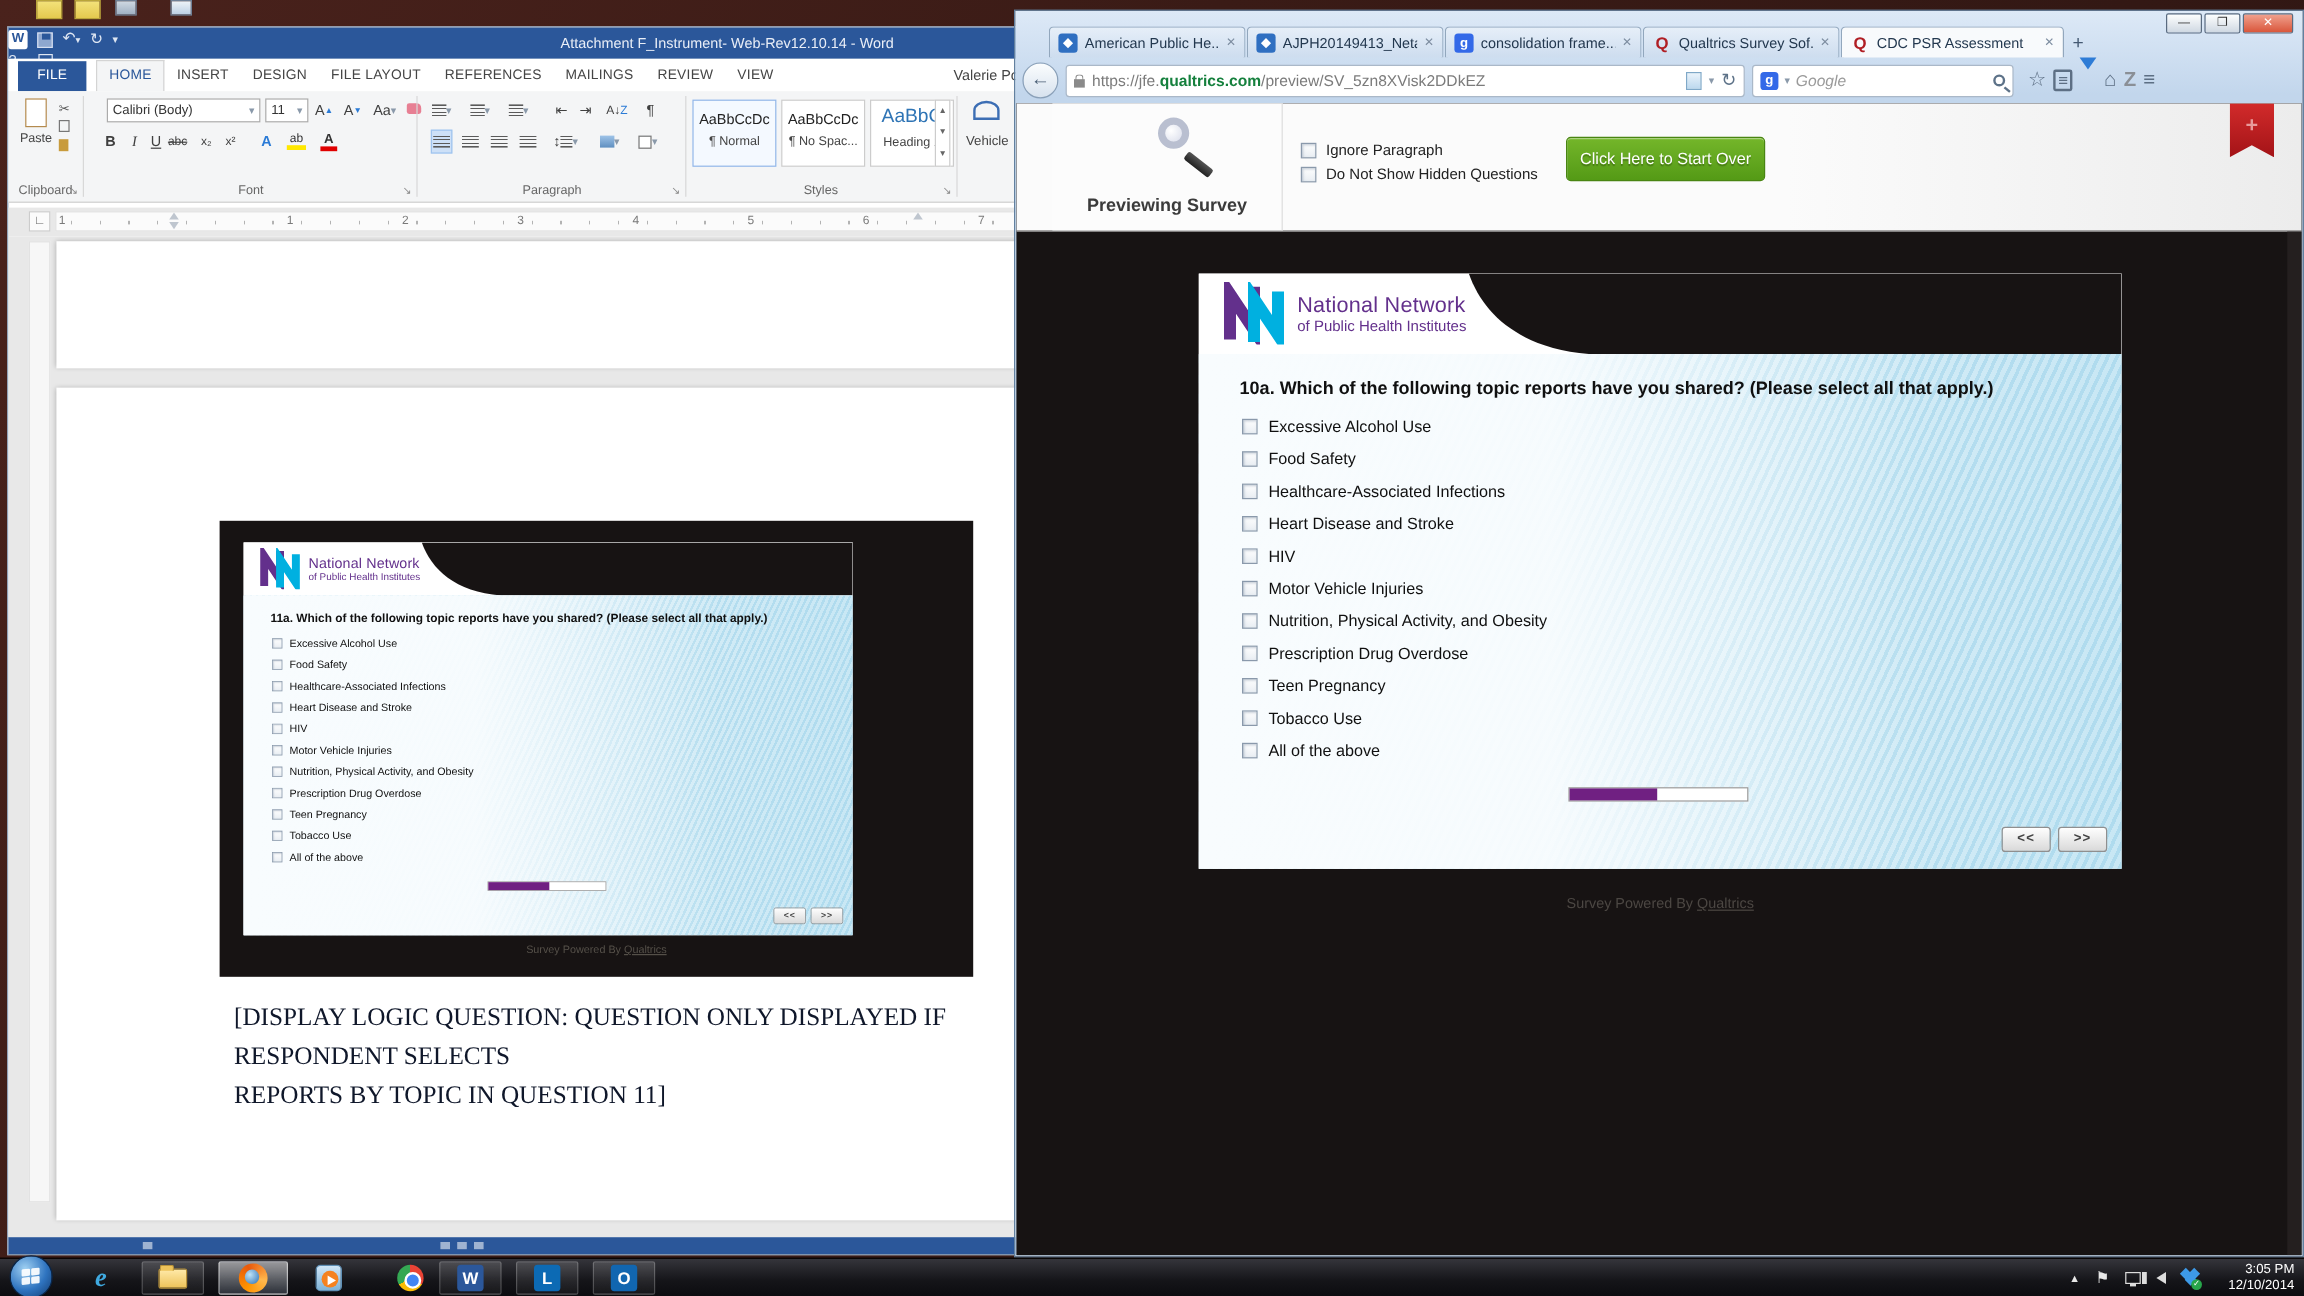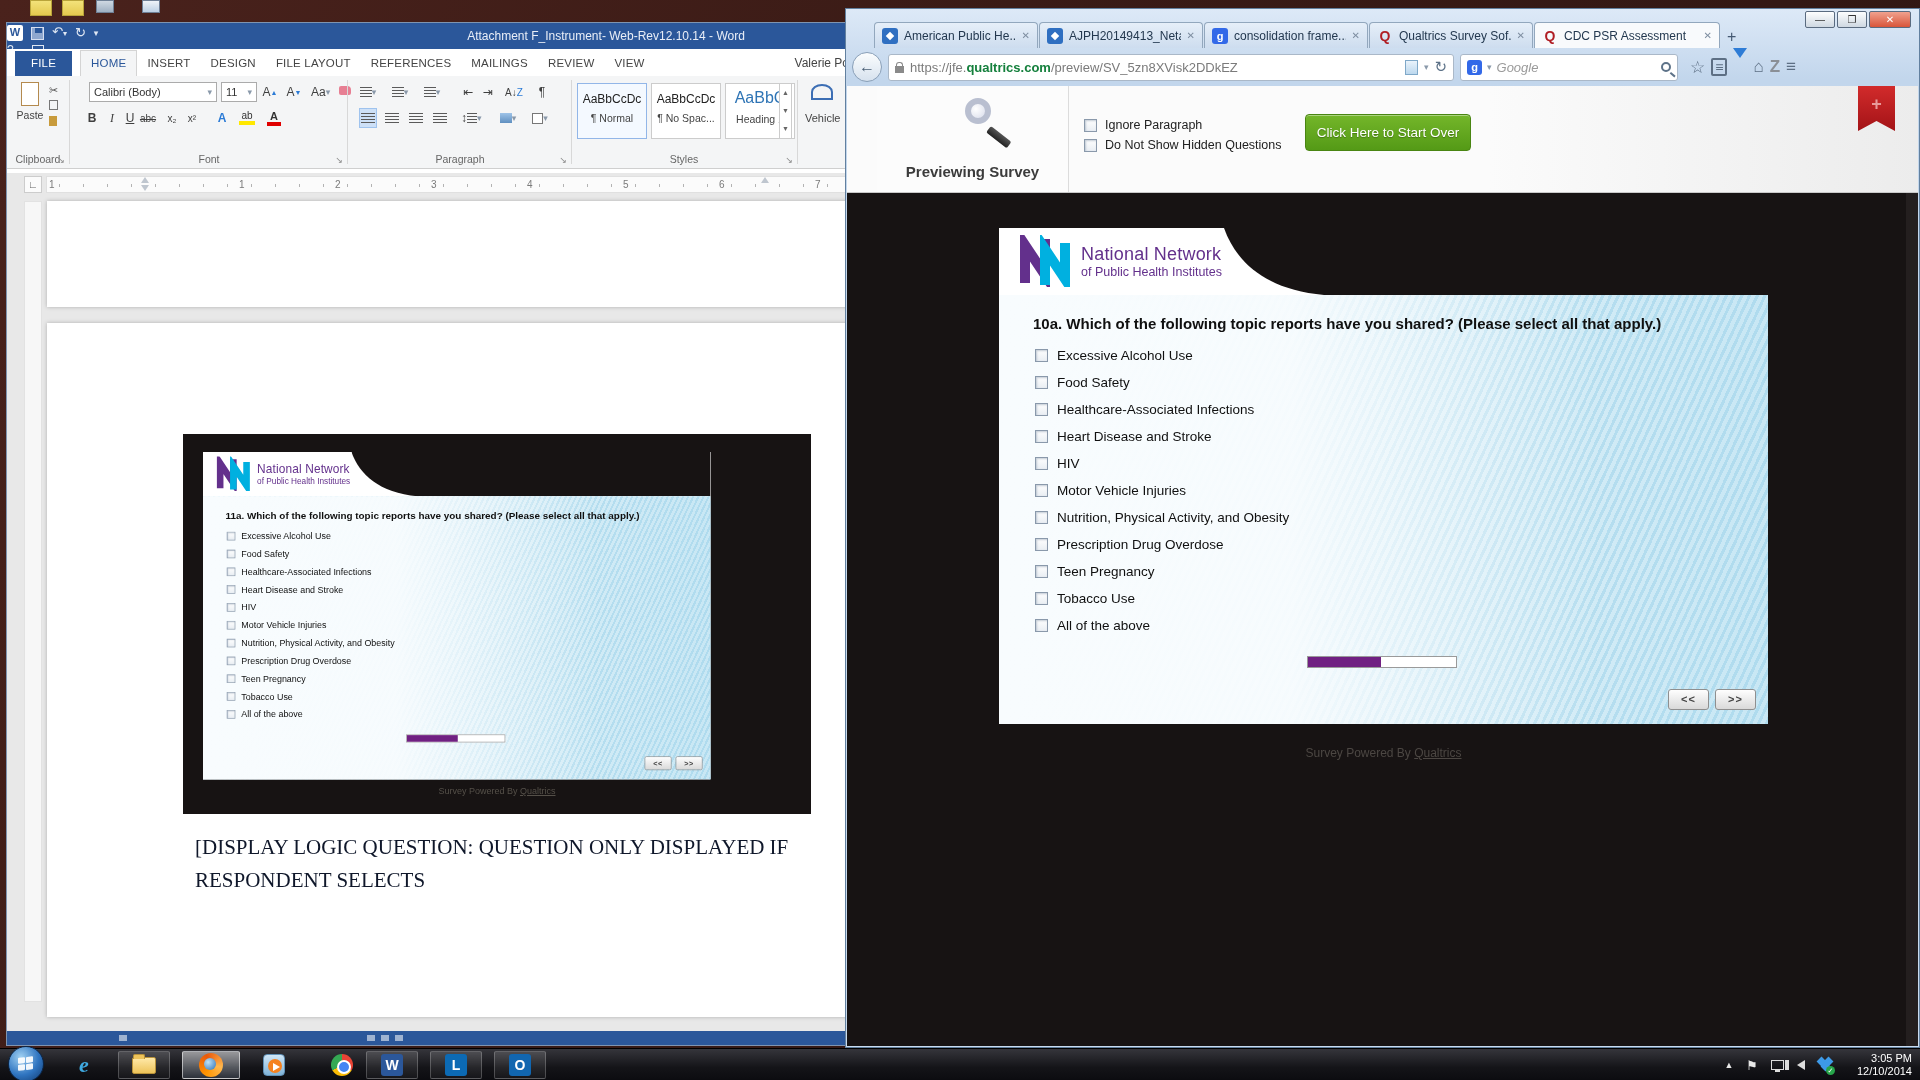--- a/index.html
+++ b/index.html
@@ -431,20 +431,21 @@
               </div>
             </div>
           </div>
         </div>
         <div class="mini-powered">
           <span>Survey Powered By</span> <u>Qualtrics</u>
         </div>
       </div>
       <div class="doc-text">
         <div>[DISPLAY LOGIC QUESTION: QUESTION ONLY DISPLAYED IF RESPONDENT SELECTS</div>
+        <div>REPORTS BY TOPIC IN QUESTION 11]</div>
       </div>
     </div>
   </div>
   <div class="abs w-status">
     <i style="left:112px"></i>
       <i style="left:360px"></i>
       <i style="left:374px"></i>
       <i style="left:388px"></i>
   </div>
 </div>

